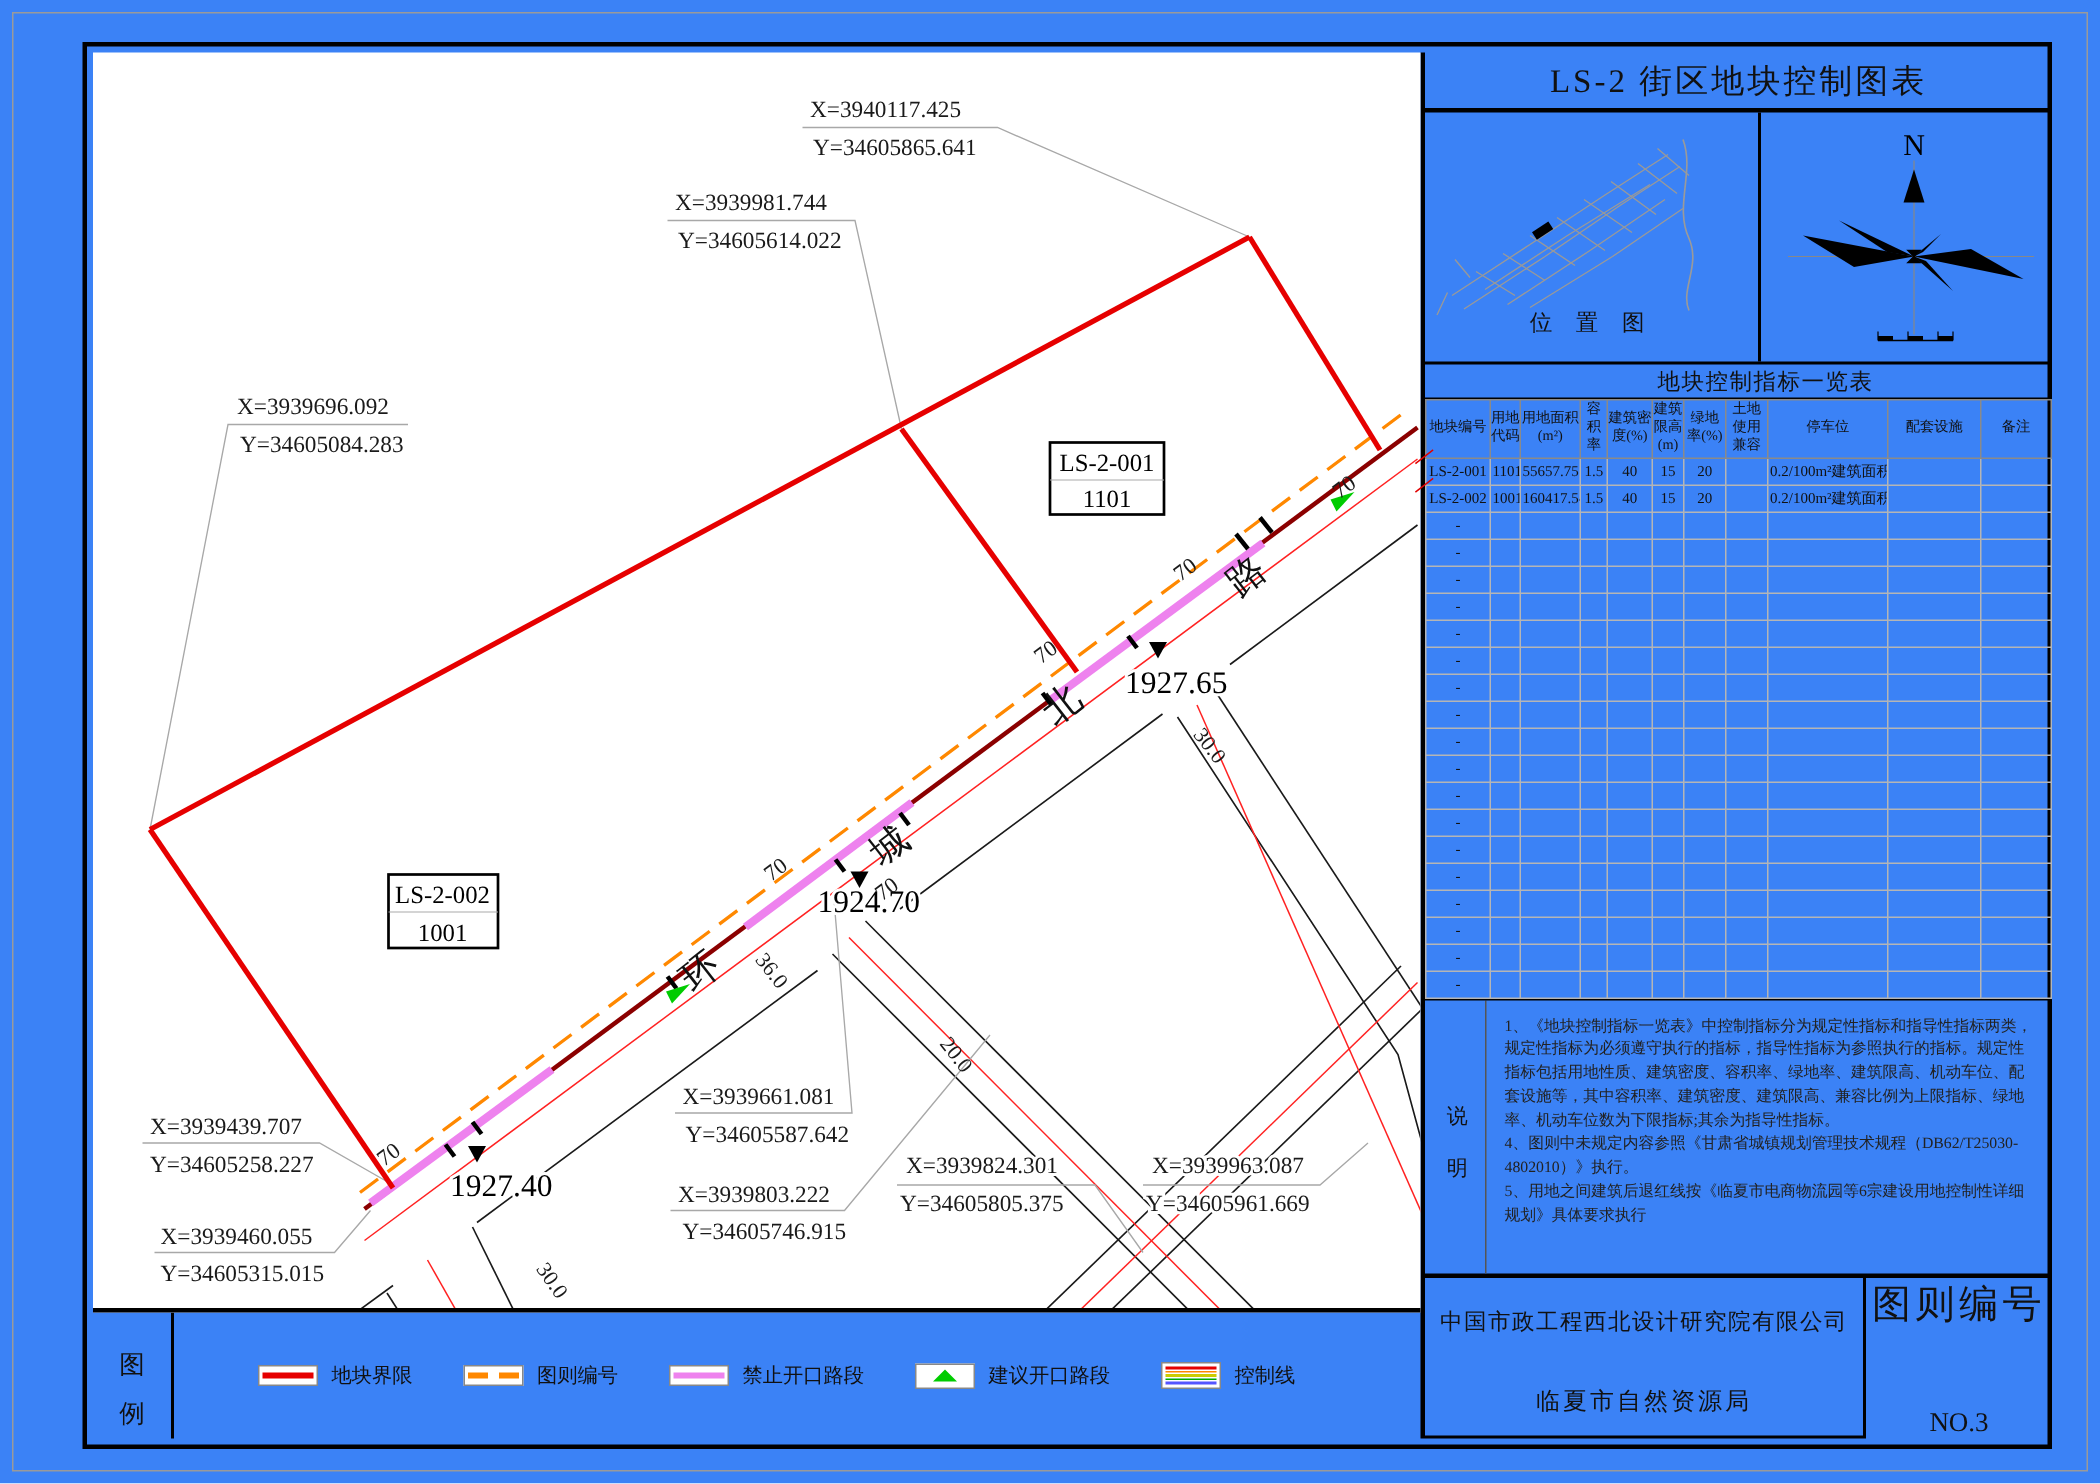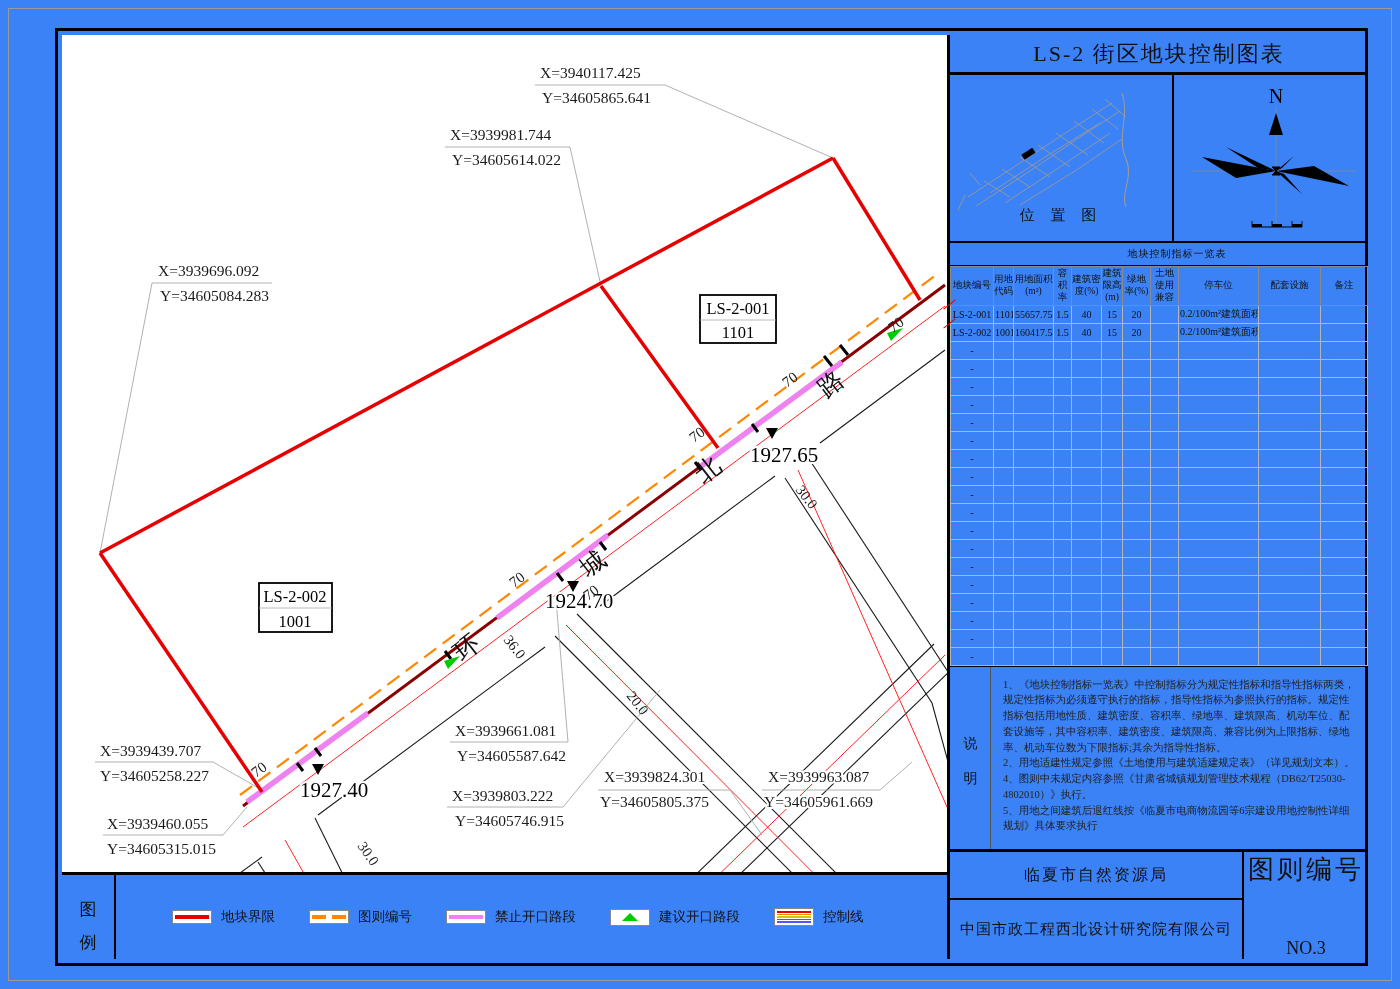--- a/index.html
+++ b/index.html
@@ -27,21 +27,21 @@
   .sw-multi{display:flex;flex-direction:column;gap:1px;width:34px;}
   .sw-multi div{height:1.6px;}
   
   #right-col{flex:1;display:flex;flex-direction:column;}
   #rp-title{height:40px;border-bottom:3px solid #000;display:flex;align-items:center;justify-content:center;
             font-size:22px;letter-spacing:2px;}
   #rp-location{height:166px;border-bottom:2px solid #000;display:flex;}
   #loc-box{width:222px;border-right:2px solid #000;position:relative;}
   #loc-caption{position:absolute;left:0;right:0;bottom:16px;text-align:center;font-size:15px;letter-spacing:6px;}
   #compass-box{flex:1;position:relative;}
-  #rp-tabletitle{height:23px;border-bottom:1.5px solid #000;display:flex;align-items:center;justify-content:center;font-size:10px;letter-spacing:1px;padding-left:36px;}
+  #rp-tabletitle{height:23px;border-bottom:1.5px solid #000;display:flex;align-items:center;justify-content:center;font-size:15px;letter-spacing:1px;padding-left:36px;}
   #rp-table{height:410px;position:relative;border-bottom:1.5px solid #000;}
   #rp-table table{width:100%;height:100%;border-collapse:collapse;table-layout:fixed;}
   #rp-table th{font-weight:normal;font-size:9.5px;line-height:1.25;padding:1px 0;border:1px solid #8a8a8a;word-break:break-all;}
   #rp-table td{font-size:10px;text-align:center;height:17px;border:1px solid #b5b5b5;overflow:hidden;white-space:nowrap;padding:0 1px;}
   #rp-table thead tr{height:30px;}
   .red-tick{position:absolute;width:15px;border-top:1.5px solid #e00000;transform:rotate(-38deg);left:-8px;}
   
   #rp-notes{height:195px;display:flex;border-bottom:3px solid #000;}
   #notes-label{width:40px;border-right:1.5px solid #555;display:flex;align-items:center;justify-content:center;
      writing-mode:vertical-lr;text-orientation:upright;letter-spacing:2.6em;font-size:14px;padding-top:8px;}
@@ -605,30 +605,29 @@
               </tbody>
             </table>
           <div class="red-tick" style="top:38px"></div>
           <div class="red-tick" style="top:57px"></div>
         </div>
 
         <div id="rp-notes">
           <div id="notes-label">说明</div>
           <div id="notes-body">
               <div class="note-line">1、《地块控制指标一览表》中控制指标分为规定性指标和指导性指标两类，规定性指标为必须遵守执行的指标，指导性指标为参照执行的指标。规定性指标包括用地性质、建筑密度、容积率、绿地率、建筑限高、机动车位、配套设施等，其中容积率、建筑密度、建筑限高、兼容比例为上限指标、绿地率、机动车位数为下限指标;其余为指导性指标。</div>
-              <div class="note-line">2、用地适建性规定参照《土地使用与建筑适建规定表》（详见规划文本）。</div>
               <div class="note-line">4、图则中未规定内容参照《甘肃省城镇规划管理技术规程（DB62/T25030-4802010）》执行。</div>
               <div class="note-line">5、用地之间建筑后退红线按《临夏市电商物流园等6宗建设用地控制性详细规划》具体要求执行</div>
             </div>
         </div>
 
         <div id="rp-bottom">
           <div id="tb-left">
+            <div id="tb-company">中国市政工程西北设计研究院有限公司</div>
             <div id="tb-agency">临夏市自然资源局</div>
-            <div id="tb-company">中国市政工程西北设计研究院有限公司</div>
           </div>
           <div id="tb-right">
             <div id="tb-sheetlabel">图则编号</div>
             <div id="tb-sheetno">NO.3</div>
           </div>
         </div>
       </div>
 
     </div>
   </div>

